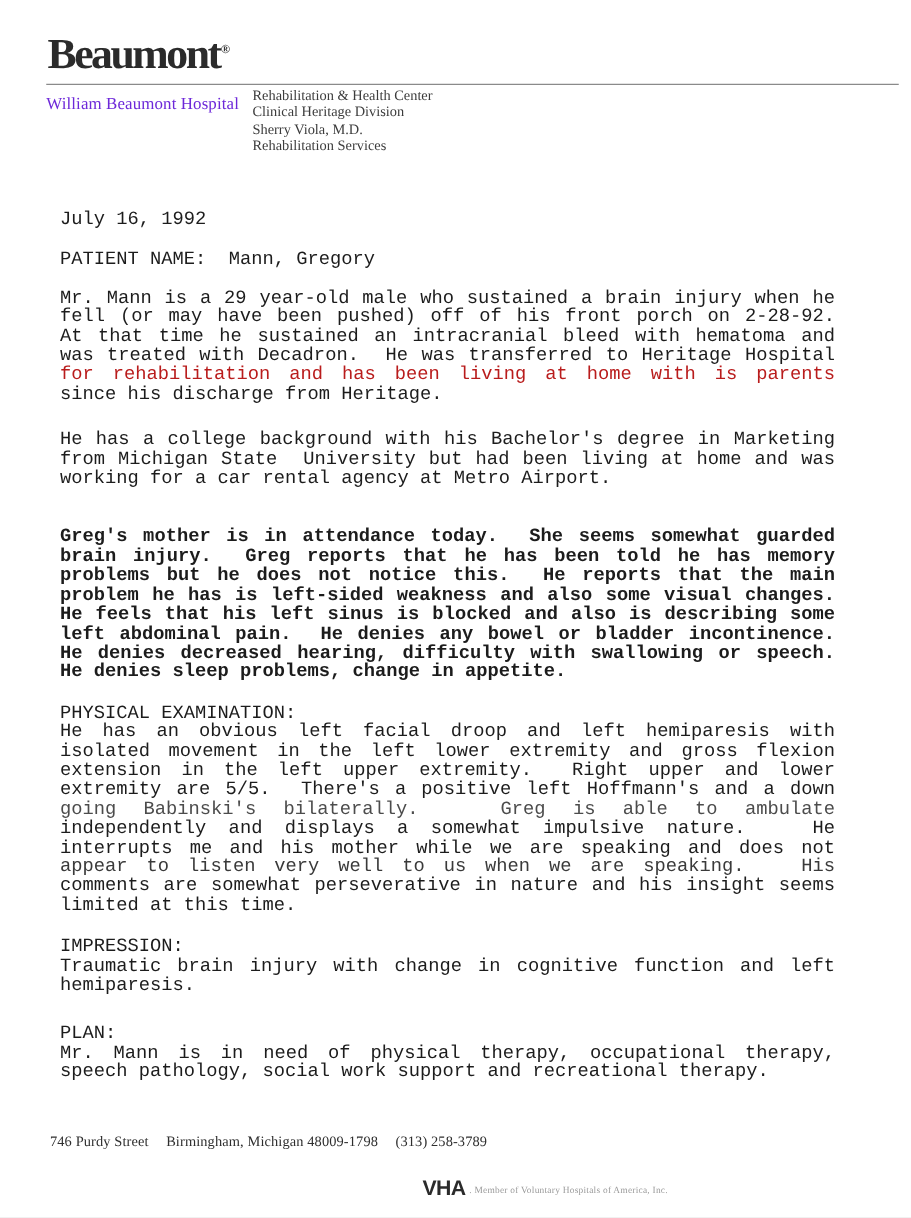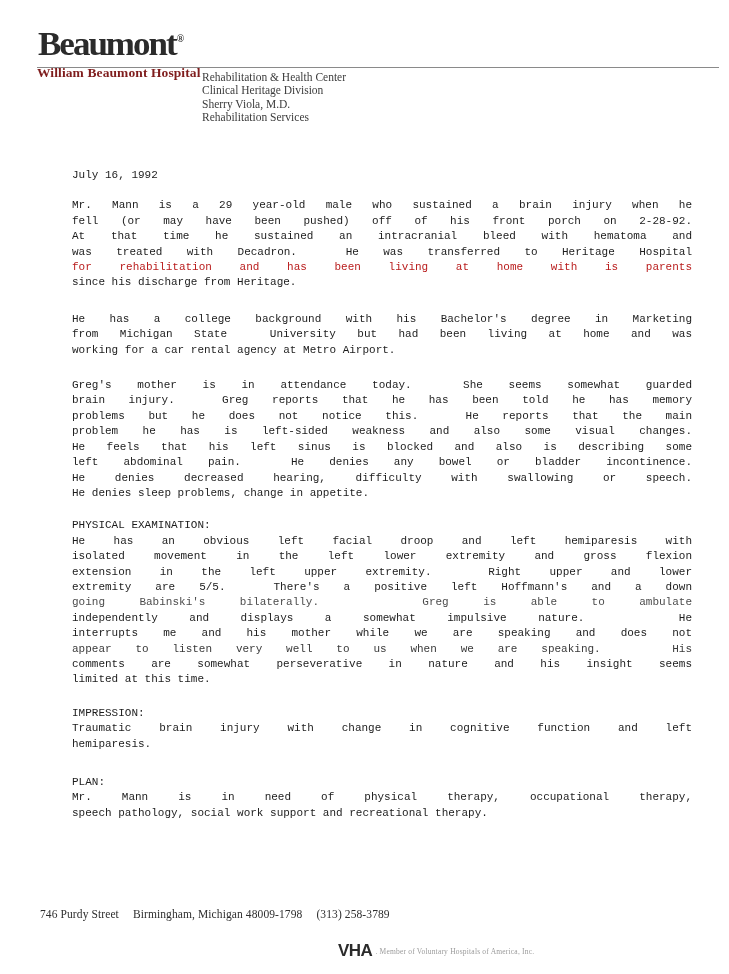--- a/index.html
+++ b/index.html
@@ -20,43 +20,43 @@
     color:#2b2b2b;
     transform:scaleY(.98);
     text-align:right;
   }
   .logo .reg{font-size:10px;vertical-align:super;letter-spacing:0;margin-left:1px;}
   .header-rule{
     position:absolute;left:37px;top:67px;width:682px;height:0;
     border-top:1.4px solid #8a8a8a;
   }
   .hospital-name{
-    position:absolute;left:37px;top:65px;
-    font-weight:700;font-size:13.5px;color:#7f1d1d;
+    position:absolute;left:37px;top:75px;
+    font-weight:400;font-size:13.5px;color:#6d28d9;
     letter-spacing:.1px;
   }
   .division{
     position:absolute;left:202px;top:71px;
     font-size:11.5px;line-height:13.3px;color:#3c3c3c;
   }
   
   .letter-body{
-    position:absolute;left:72px;top:168px;width:620px;
+    position:absolute;left:48px;top:168px;width:620px;
     font-family:"Liberation Mono","DejaVu Sans Mono",monospace;
-    font-size:11px;line-height:15.4px;color:#1c1c1c;
+    font-size:15px;line-height:15.4px;color:#1c1c1c;
   }
   .line{text-align:justify;text-align-last:justify;}
   .line.last,.line.heading,.line.single{text-align:left;text-align-last:left;}
   .date-line{margin-top:0;}
   .patient-line{margin-top:17px;}
   .patient-line .pname{margin-left:1.2em;}
   .block{margin-top:16px;}
   .block-0{margin-top:15px;}
   .block-1{margin-top:21px;}
-  .block-2{margin-top:20px;}
+  .block-2{margin-top:32px;font-weight:bold;}
   .block-3{margin-top:17px;}
   .block-4{margin-top:18px;}
   .block-5{margin-top:23px;}
   
   .block-0 .line:nth-child(5){color:#b91c1c;filter:blur(.25px);}
   .block-3 .line:nth-child(6){color:#4c4c4c;filter:blur(.25px);}
   .block-3 .line:nth-child(9){color:#3a3a3a;filter:blur(.15px);}
   
   .footer-address{
     position:absolute;left:40px;top:908px;
@@ -85,20 +85,23 @@
   <div class="hospital-name">William Beaumont Hospital</div>
   <div class="division">
       <div>Rehabilitation &amp; Health Center</div>
       <div>Clinical Heritage Division</div>
       <div>Sherry Viola, M.D.</div>
       <div>Rehabilitation Services</div>
     </div>
 
   <div class="letter-body">
     <div class="line single date-line">July 16, 1992</div>
+    <div class="line single patient-line">
+      <span>PATIENT NAME:</span><span class="pname">Mann, Gregory</span>
+    </div>
 
   <div class="block block-0">
         <div class="line">Mr. Mann is a 29 year-old male who sustained a brain injury when he</div>
         <div class="line">fell (or may have been pushed) off of his front porch on 2-28-92.</div>
         <div class="line">At that time he sustained an intracranial bleed with hematoma and</div>
         <div class="line">was treated with Decadron.&nbsp; He was transferred to Heritage Hospital</div>
         <div class="line">for rehabilitation and has been living at home with is parents</div>
         <div class="line last">since his discharge from Heritage.</div>
       </div>
       <div class="block block-1">

